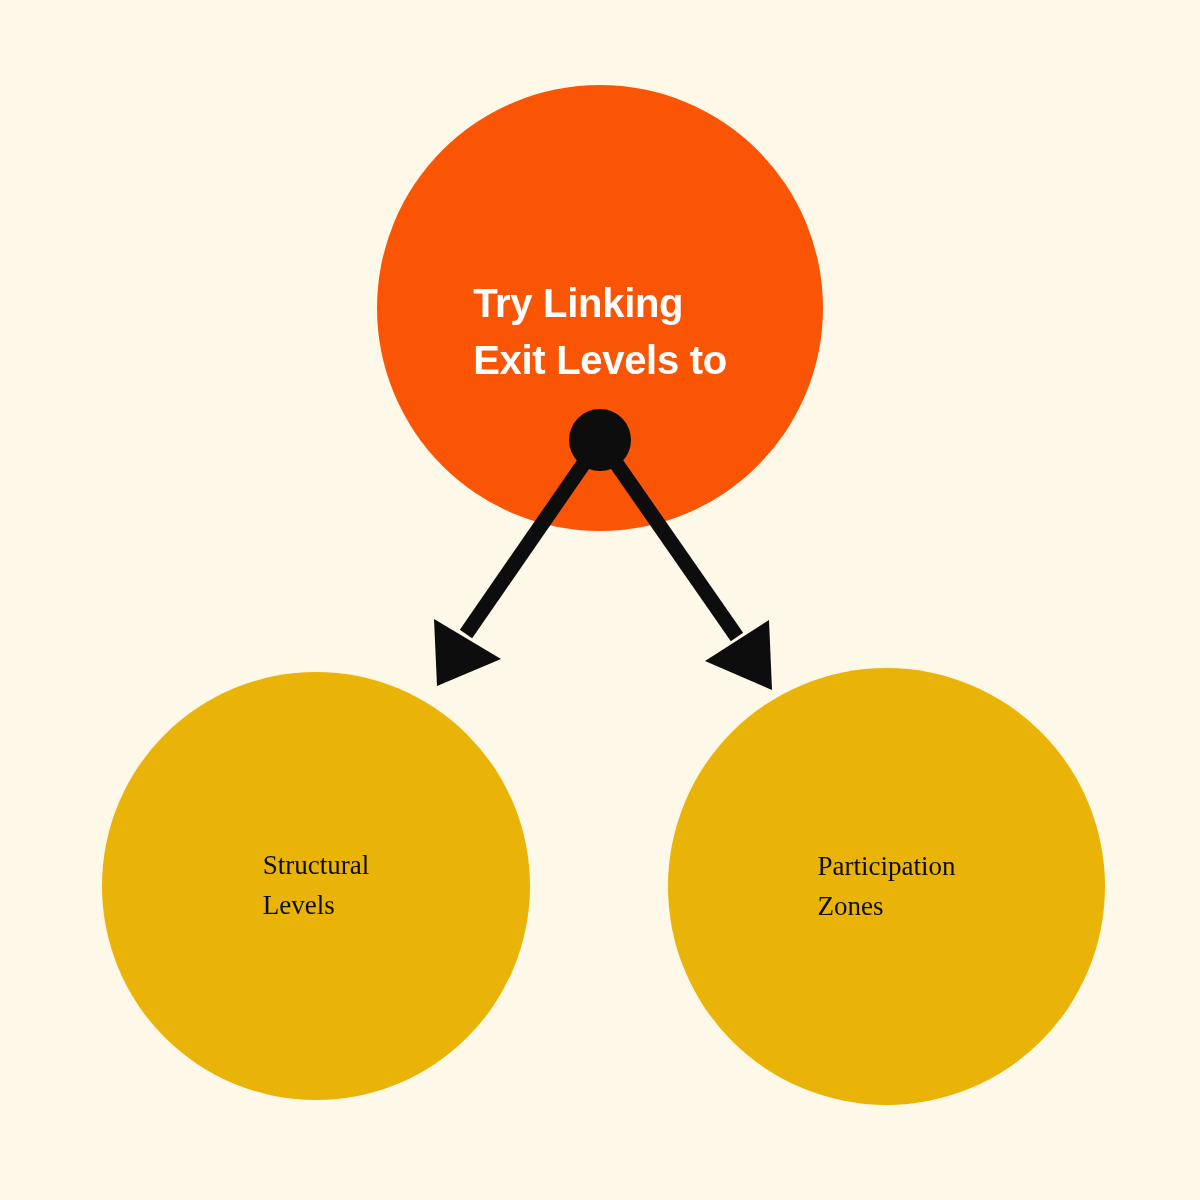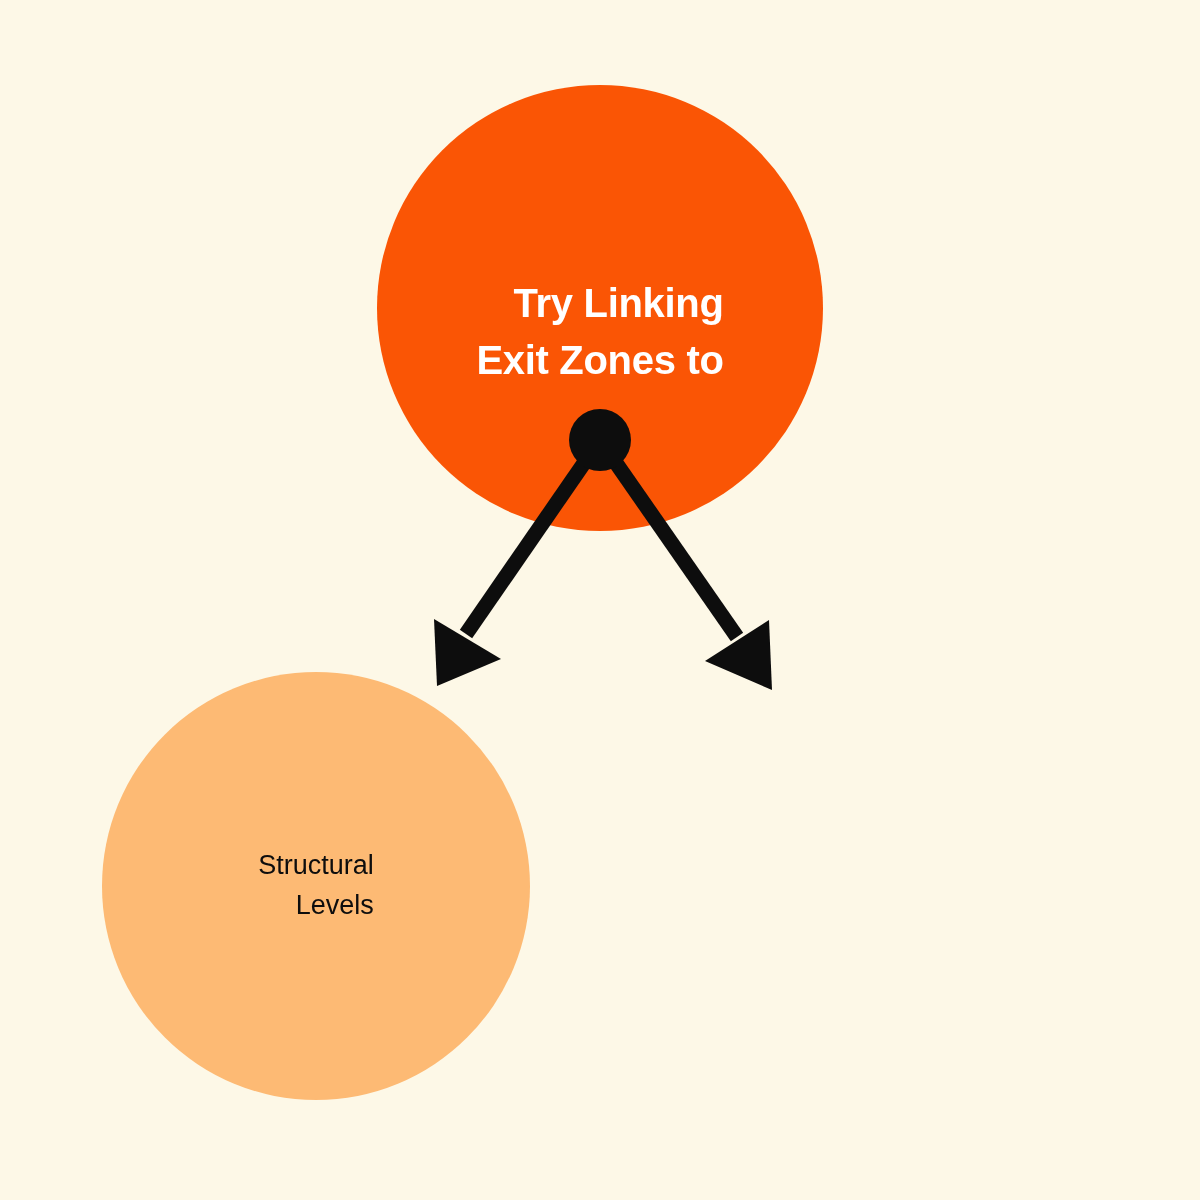--- a/index.html
+++ b/index.html
@@ -23,35 +23,36 @@
 
   
   .node {
     position: absolute;
     border-radius: 50%;
     display: flex;
     align-items: center;
     justify-content: center;
     flex-direction: column;
     box-sizing: border-box;
-    text-align: right;
+    text-align: left;
   }
 
   .node-root {
     left: 377px;
     top: 85px;
     width: 446px;
     height: 446px;
     background: #fa5505;
     z-index: 2;
   }
 
   .node-leaf {
-    background: #fdba74;
+    background: #eab308;
     z-index: 1;
+    font-family: Liberation Serif, serif;
   }
 
   .node-leaf-left {
     left: 102px;
     top: 672px;
     width: 428px;
     height: 428px;
   }
 
   .node-leaf-right {
@@ -100,32 +101,38 @@
   }
 </style>
 </head>
 <body>
 
 <div id="canvas">
 
   <div class="node node-root">
     <div class="root-label">
       <span>Try Linking</span><br>
-      <span>Exit Zones to</span>
+      <span>Exit Levels to</span>
     </div>
     <div class="root-arrow-glyph">↓</div>
   </div>
 
   <div class="node node-leaf node-leaf-left">
     <div class="leaf-label">
       <span>Structural</span><br>
       <span>Levels</span>
     </div>
   </div>
 
+  <div class="node node-leaf node-leaf-right">
+    <div class="leaf-label">
+      <span>Participation</span><br>
+      <span>Zones</span>
+    </div>
+  </div>
 
   <svg id="connectors" viewBox="0 0 1200 1200" xmlns="http://www.w3.org/2000/svg">
     <g>
       <line x1="600" y1="440" x2="466" y2="634" stroke="#0d0d0d" stroke-width="15" stroke-linecap="butt"></line>
       <polygon points="437,686 434,619 501,659" fill="#0d0d0d"></polygon>
     </g>
     <g>
       <line x1="600" y1="440" x2="737" y2="637" stroke="#0d0d0d" stroke-width="15" stroke-linecap="butt"></line>
       <polygon points="772,690 705,661 769,620" fill="#0d0d0d"></polygon>
     </g>

